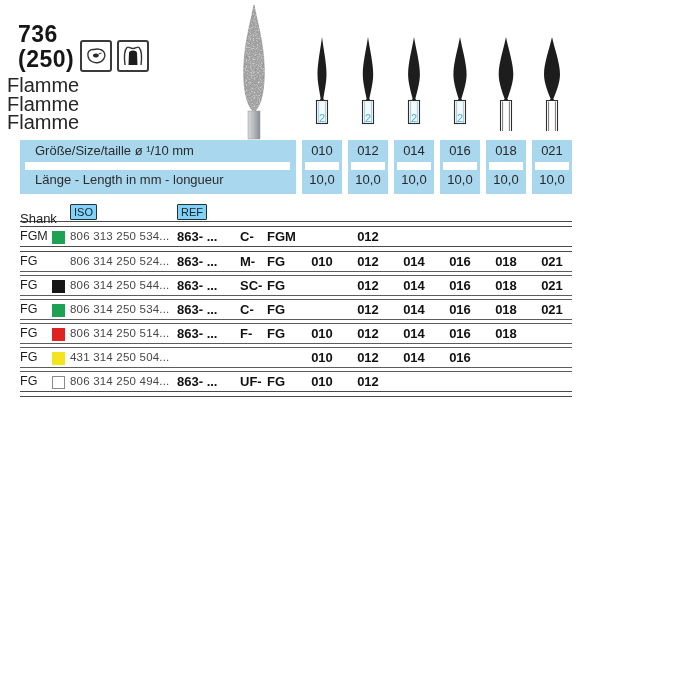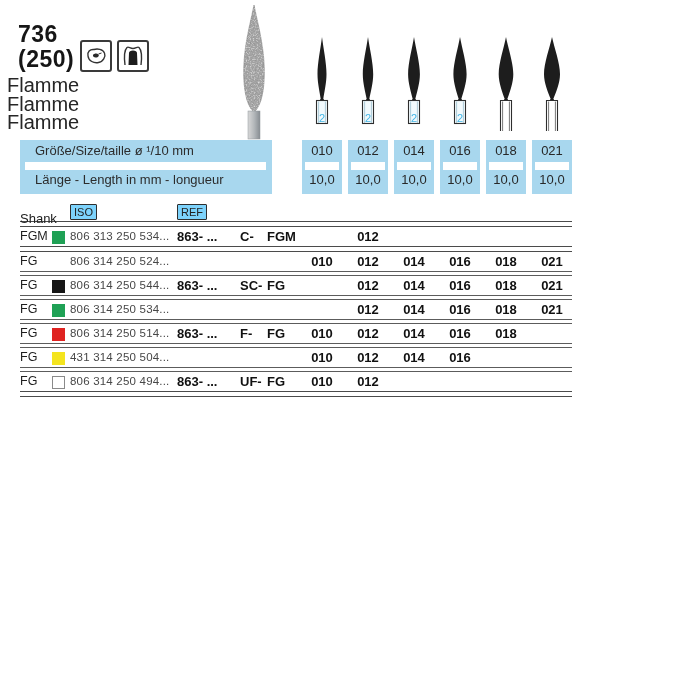--- a/index.html
+++ b/index.html
@@ -11,21 +11,21 @@
   .prod-num{position:absolute;left:18px;top:22px;font-size:23px;font-weight:bold;line-height:25px;color:#161616;letter-spacing:0.5px;}
   .prod-names{position:absolute;left:7px;top:76px;font-size:20px;line-height:18.5px;color:#262626;}
   .app-icons{position:absolute;left:80px;top:40px;display:flex;gap:5px;}
   .app-icon{width:28px;height:28px;border:2px solid #3a3a3a;border-radius:3px;background:#fff;display:flex;align-items:center;justify-content:center;}
   
   .bur-photo{position:absolute;left:237px;top:2px;}
   .bur-diagram{position:absolute;top:36px;}
   
   .band{position:absolute;left:20px;top:140px;width:552px;height:54px;}
   .band .blk{position:absolute;top:0;height:54px;background:#a8d7ee;}
-  .band .lblblk{left:0;width:252px;}
+  .band .lblblk{left:0;width:276px;}
   .band .stripe{position:absolute;top:22px;height:8px;background:#ffffff;}
   .band .lblblk .stripe{left:5px;right:6px;}
   .band .cell .stripe{left:3px;right:3px;}
   .band-label{position:absolute;left:15px;font-size:13px;color:#2c2c2c;white-space:nowrap;}
   .band-label.r1{top:3px;}
   .band-label.r2{top:32px;}
   .band .cell{width:40px;text-align:center;font-size:13px;color:#282828;}
   .band .cell .sz{position:absolute;top:3px;left:0;right:0;}
   .band .cell .ln{position:absolute;top:32px;left:0;right:0;}
   
@@ -237,20 +237,23 @@
         <span class="c-iso">806 313 250 534...</span>
         <span class="c-ref">
                <span class="pfx">863- ...</span><span class="grit">C-</span><span>FGM</span>
              </span>
         <span class="c-size" style="left:328px;">012</span>
       </div>
       <div class="rule-dbl"></div>
       <div class="row">
         <span class="c-shank">FG</span>
         <span class="c-iso">806 314 250 524...</span>
+        <span class="c-ref">
+               <span class="pfx">863- ...</span><span class="grit">M-</span><span>FG</span>
+             </span>
         <span class="c-size" style="left:282px;">010</span>
         <span class="c-size" style="left:328px;">012</span>
         <span class="c-size" style="left:374px;">014</span>
         <span class="c-size" style="left:420px;">016</span>
         <span class="c-size" style="left:466px;">018</span>
         <span class="c-size" style="left:512px;">021</span>
       </div>
       <div class="rule-sep"></div>
       <div class="row">
         <span class="c-shank">FG</span>
@@ -263,20 +266,23 @@
         <span class="c-size" style="left:374px;">014</span>
         <span class="c-size" style="left:420px;">016</span>
         <span class="c-size" style="left:466px;">018</span>
         <span class="c-size" style="left:512px;">021</span>
       </div>
       <div class="rule-sep"></div>
       <div class="row">
         <span class="c-shank">FG</span>
         <span class="c-square" style="background:#1fa155;border:1px solid #1fa155;"></span>
         <span class="c-iso">806 314 250 534...</span>
+        <span class="c-ref">
+               <span class="pfx">863- ...</span><span class="grit">C-</span><span>FG</span>
+             </span>
         <span class="c-size" style="left:328px;">012</span>
         <span class="c-size" style="left:374px;">014</span>
         <span class="c-size" style="left:420px;">016</span>
         <span class="c-size" style="left:466px;">018</span>
         <span class="c-size" style="left:512px;">021</span>
       </div>
       <div class="rule-sep"></div>
       <div class="row">
         <span class="c-shank">FG</span>
         <span class="c-square" style="background:#df2321;border:1px solid #df2321;"></span>

